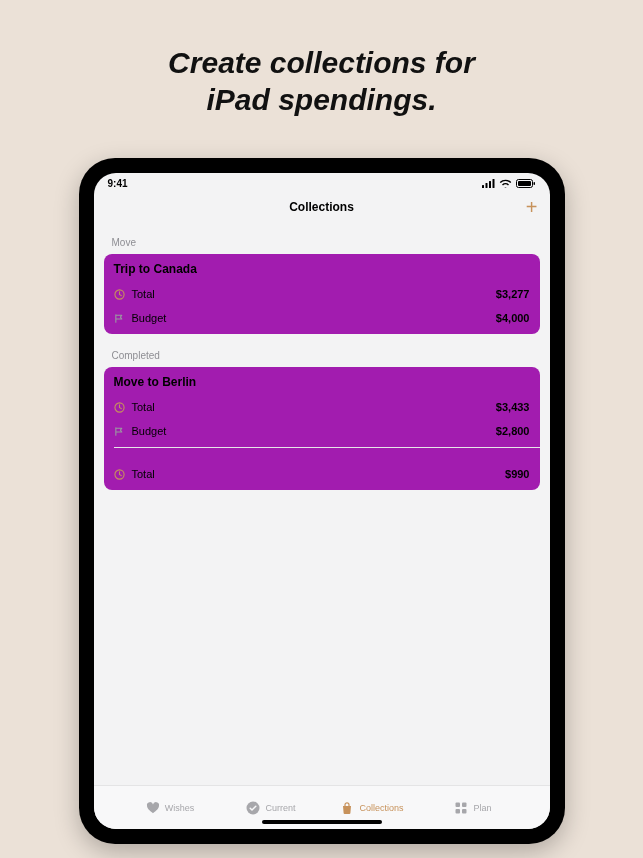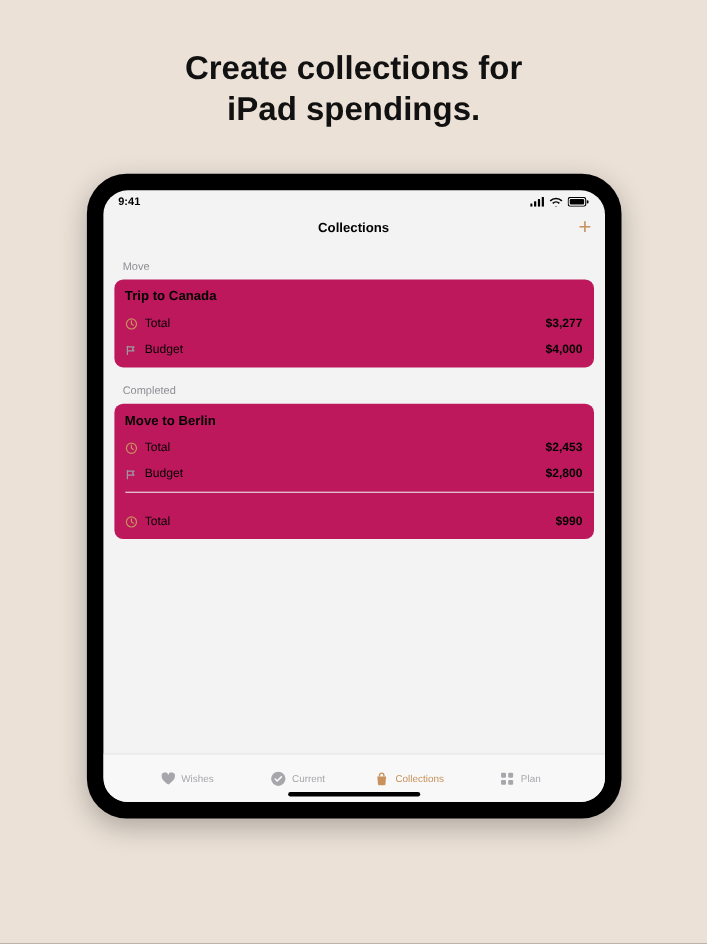--- a/index.html
+++ b/index.html
@@ -11,30 +11,31 @@
     overflow: hidden;
   }
 
   .headline {
     text-align: center;
     font-weight: 700;
     font-size: 30px;
     line-height: 1.24;
     color: #111;
     padding-top: 44px;
+    font-style: italic;
   }
 
   
   .device {
     position: absolute;
     left: 50%;
     transform: translateX(-50%);
     top: 158px;
     width: 486px;
-    height: 586px;
+    height: 686px;
     background: #000;
     border-radius: 36px;
     padding: 15px;
     box-shadow: 0 8px 24px rgba(0,0,0,0.25);
   }
   .screen {
     width: 100%;
     height: 100%;
     background: #f3f3f4;
     border-radius: 22px;
@@ -88,21 +89,21 @@
     flex: 1;
     overflow: hidden;
     padding: 0 10px;
   }
   .section-header {
     font-size: 10px;
     color: #8e8e93;
     padding: 16px 8px 6px 8px;
   }
   .card {
-    background: #be185d;
+    background: #a21caf;
     border-radius: 8px;
     overflow: hidden;
   }
   .card-item { padding: 8px 10px 10px 10px; }
   .card-sep { height: 1px; background: #e6e6e8; margin-left: 10px; }
   .card-title {
     font-size: 12px;
     font-weight: 700;
     color: #000;
     margin-bottom: 6px;
@@ -236,21 +237,21 @@
         <div class="card-item">
           <div class="card-title">Move to Berlin</div>
           <div class="row">
             <span class="ico">
               <svg width="11" height="11" viewBox="0 0 12 12">
                   <circle cx="6" cy="6" r="5" fill="none" stroke="currentColor" stroke-width="1.2"></circle>
                   <path d="M6 3v3l2 1.2" fill="none" stroke="currentColor" stroke-width="1.2" stroke-linecap="round"></path>
                 </svg>
             </span>
             <span class="label">Total</span>
-            <span class="value">$2,453</span>
+            <span class="value">$3,433</span>
           </div>
           <div class="row">
             <span class="ico gray">
               <svg width="11" height="11" viewBox="0 0 12 12">
                   <path d="M2 2v8" stroke="currentColor" stroke-width="1.2" stroke-linecap="round"></path>
                   <path d="M2 2.5h6.5l-1.5 2 1.5 2H2" fill="none" stroke="currentColor" stroke-width="1.2" stroke-linejoin="round"></path>
                 </svg>
             </span>
             <span class="label">Budget</span>
             <span class="value">$2,800</span>

